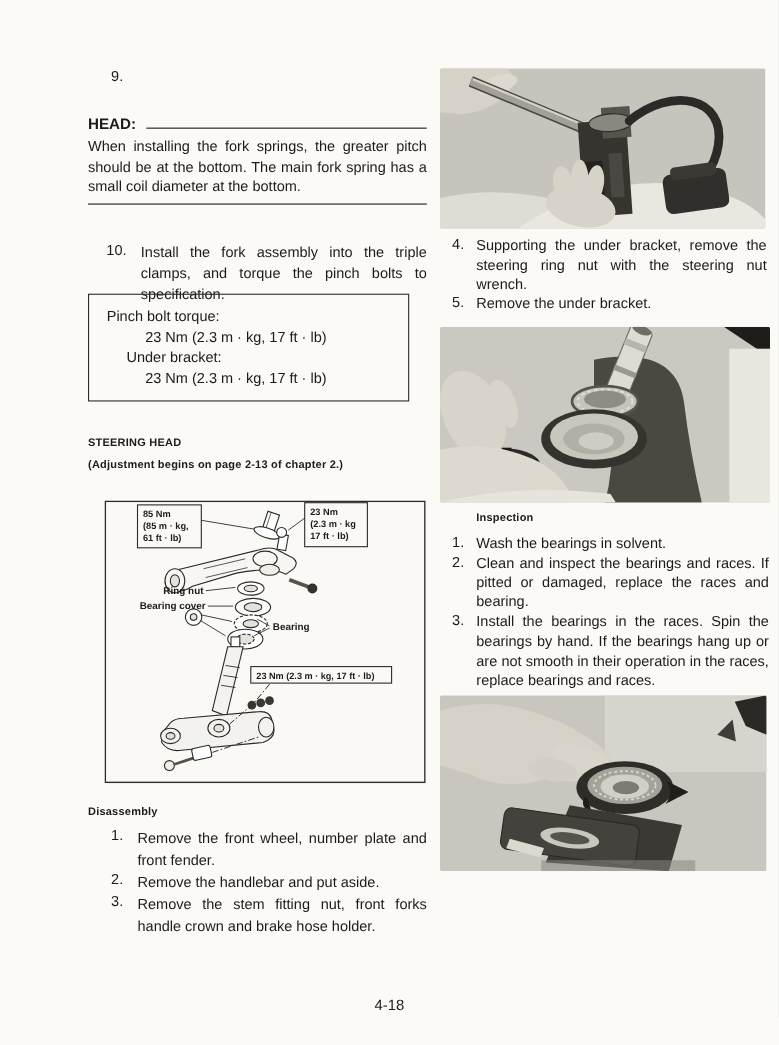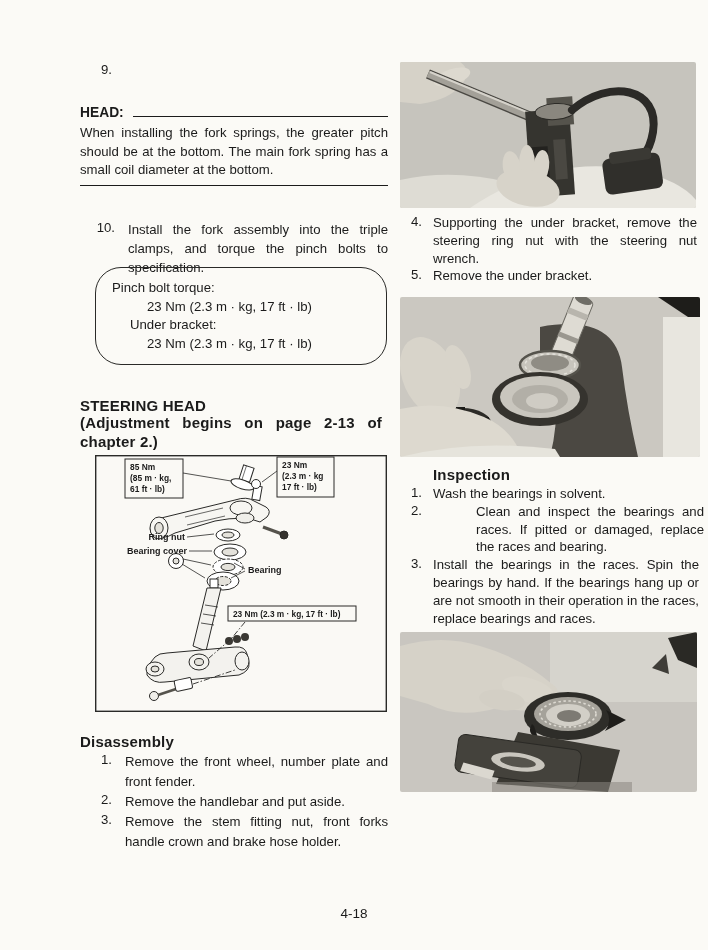--- a/index.html
+++ b/index.html
@@ -11,21 +11,21 @@
   }
   .blk { position:absolute; }
   .jt { text-align:justify; }
   .li { display:flex; align-items:flex-start; }
   .num { flex:0 0 24px; text-align:right; margin-right:13px; font-size:13.2px; }
   .num-sm { flex:0 0 18px; text-align:right; margin-right:11px; font-size:13.2px; }
   .li-text { font-size:13.2px; }
   .lh-l { line-height:19px; }
   .lh-d { line-height:20px; }
   .lh-r { line-height:17.8px; }
-  .heading { font-weight:bold; font-size:15px; letter-spacing:.2px; }
+  .heading { font-weight:bold; font-size:10px; letter-spacing:.2px; }
   .note-row { display:flex; align-items:flex-end; width:308px; }
   .note-label { font-weight:bold; font-size:13.8px; }
   .note-line { flex:1; border-bottom:1.6px solid #1b1b1b; margin:0 0 3px 9px; }
   .rule { border-bottom:1.8px solid #1b1b1b; }
   .spec-box {
     border:1.4px solid #2a2a28; width:292px; box-sizing:border-box;
     padding:11px 8px 11px 16px; font-size:13.2px; line-height:18.6px;
   }
   .ind-0 { margin-left:0; }
   .ind-1 { margin-left:18px; }
@@ -54,21 +54,21 @@
     </div>
     <div class="li-text jt" style="line-height:18.6px; margin-top:4px;">When installing the fork springs, the greater pitch should be at the bottom. The main fork spring has a small coil diameter at the bottom.</div>
     <div class="rule" style="margin-top:5px;"></div>
   </div>
 
   <div class="blk li" style="left:88px; top:220px; width:300px;justify-content:flex-end;">
     <span class="num">10.</span>
     <span class="li-text lh-l jt" style="width:260px;">Install the fork assembly into the triple clamps, and torque the pinch bolts to specification.</span>
   </div>
 
-  <div class="blk spec-box" style="left:95px; top:267px;border-radius:26px;">
+  <div class="blk spec-box" style="left:80px; top:267px;">
     <div class="ind-0">Pinch bolt torque:</div>
     <div class="ind-2">23 Nm (2.3 m · kg, 17 ft · lb)</div>
     <div class="ind-1">Under bracket:</div>
     <div class="ind-2">23 Nm (2.3 m · kg, 17 ft · lb)</div>
   </div>
 
   <div class="blk heading" style="left:80px; top:397px;">STEERING HEAD</div>
   <div class="blk heading jt" style="left:80px; top:414px; width:302px; line-height:18.8px;">(Adjustment begins on page 2-13 of chapter 2.)</div>
 
   <div class="blk" style="left:95px; top:455px;">
@@ -264,21 +264,21 @@
 
   <div class="blk heading" style="left:401px; top:466px;margin-left:32px;">Inspection</div>
 
   <div class="blk" style="left:404px; top:485px; width:300px;">
     <div class="li">
       <span class="num-sm">1.</span>
       <span class="li-text lh-r" style="width:266px;">Wash the bearings in solvent.</span>
     </div>
     <div class="li">
       <span class="num-sm">2.</span>
-      <span class="li-text lh-r jt" style="width:266px;margin-left:43px;">Clean and inspect the bearings and races. If pitted or damaged, replace the races and bearing.</span>
+      <span class="li-text lh-r jt" style="width:266px;">Clean and inspect the bearings and races. If pitted or damaged, replace the races and bearing.</span>
     </div>
     <div class="li">
       <span class="num-sm">3.</span>
       <span class="li-text lh-r jt" style="width:266px;">Install the bearings in the races. Spin the bearings by hand. If the bearings hang up or are not smooth in their operation in the races, replace bearings and races.</span>
     </div>
   </div>
 
   <div class="photo" style="left:400px; top:632px; width:297px; height:160px;">
     <svg width="297" height="160" viewBox="0 0 297 160">
       <rect width="297" height="160" fill="#c9c6c0"></rect>

